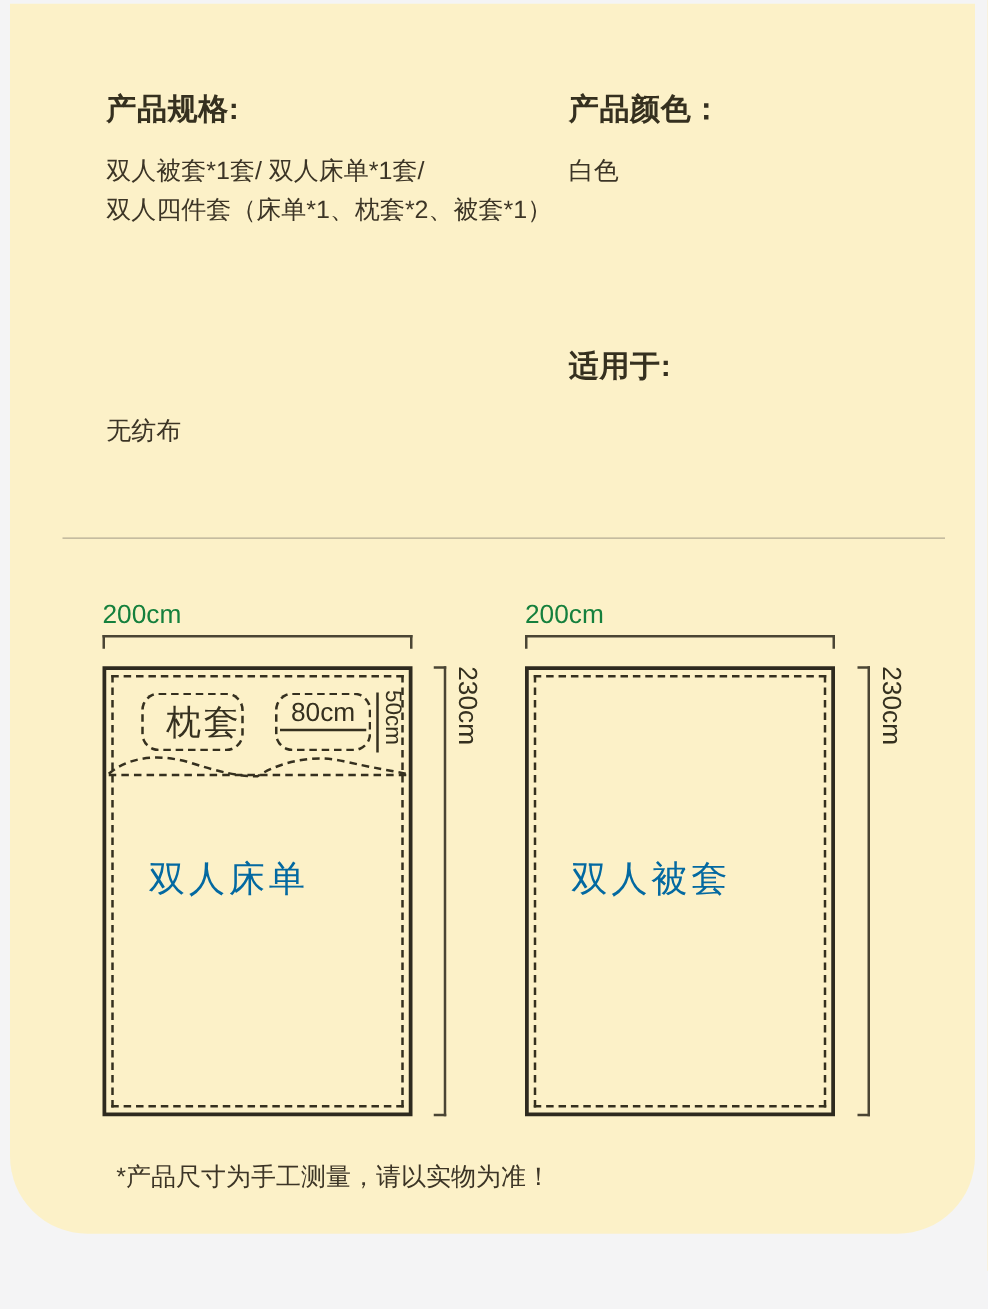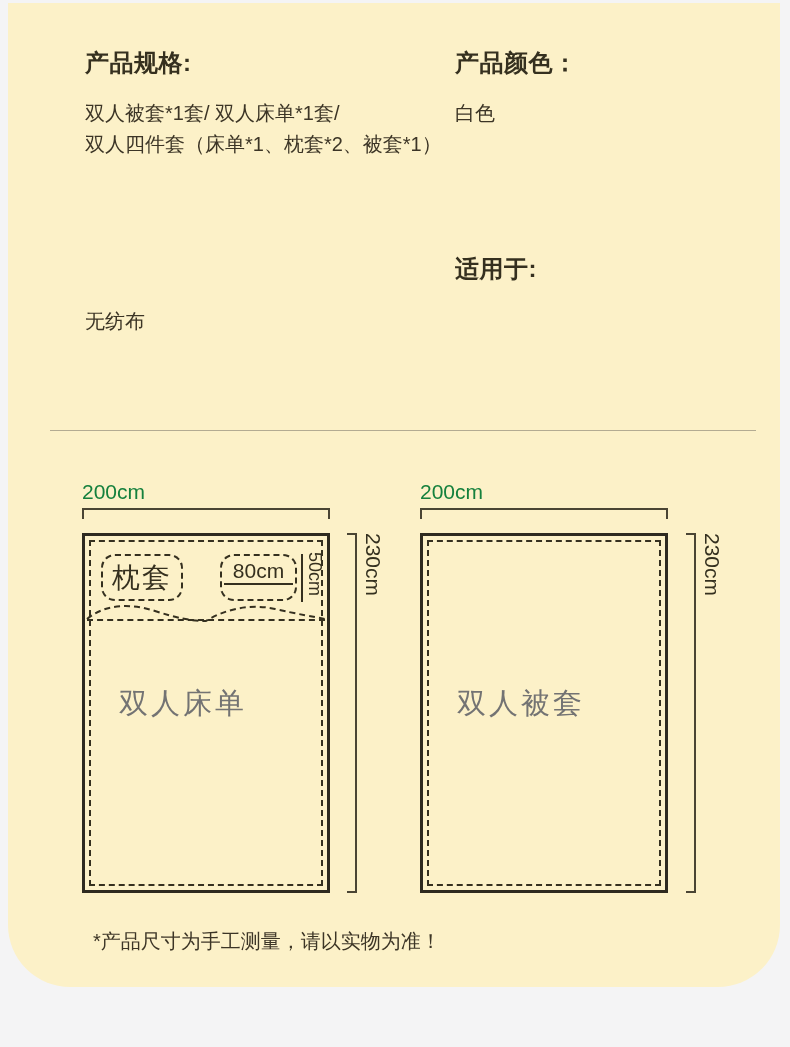--- a/index.html
+++ b/index.html
@@ -1,52 +1,52 @@
 <!DOCTYPE html>
 <html><head>
 <meta charset="utf-8">
 <style>
   * { margin:0; padding:0; box-sizing:border-box; }
   html,body { width:790px; height:1047px; }
   body { background:#f4f4f5; font-family:"Liberation Sans","DejaVu Sans",sans-serif; color:#3c3526; }
   .page { position:relative; width:790px; height:1047px; overflow:hidden; }
   .card { position:absolute; left:8px; top:3px; width:772px; height:984px;
           background:#fcf1c8; border-radius:0 0 62px 62px; }
-  .abs { position:absolute; }
+  .abs { position:absolute;margin-top:24px; }
   .h2 { font-size:24px; font-weight:700; color:#35301f; letter-spacing:0.5px; }
   .body-text { font-size:20px; line-height:31px; color:#3c3526; }
   .divider { position:absolute; left:42px; top:427px; width:706px; height:1px; background:#b3ab92; }
 
   
   .diagram { position:absolute; top:477px; width:310px; height:430px; }
   .diag-left { left:82px; }
   .diag-right { left:420px; }
   .dim-top-label { position:absolute; left:0; top:0; width:248px; text-align:left;
                    font-size:21px; color:#15803d; }
   .bracket-top { position:absolute; left:0; top:28px; width:248px; height:11px;
                  border-top:2px solid #4a4534; border-left:2px solid #4a4534; border-right:2px solid #4a4534; }
   .rect { position:absolute; left:0; top:53px; width:248px; height:360px;
           border:3px solid #2e2a1f; }
   .inner-dashed { position:absolute; left:4px; top:4px; right:4px; bottom:4px;
                   border:2px dashed #35301f; }
   .pillow { position:absolute; border:2px dashed #35301f; border-radius:14px; }
-  .pillow-l { left:16px; top:18px; width:82px; height:47px;
-              display:flex; align-items:center; justify-content:center; }
+  .pillow-l { left:28px; top:18px; width:82px; height:47px;
+              display:flex; align-items:center; justify-content:flex-end; }
   .pillow-label { font-size:28px; color:#35301f; letter-spacing:2px; }
   .pillow-r { left:135px; top:18px; width:77px; height:47px; }
   .pillow-w-label { position:absolute; left:0; top:3px; width:100%; text-align:center;
                     font-size:21px; color:#35301f; }
   .pillow-w-line { position:absolute; left:2px; right:2px; top:27px; border-top:2px solid #35301f; }
   .pillow-h-line { position:absolute; left:216px; top:18px; width:2px; height:48px; background:#35301f; }
   .pillow-h-label { position:absolute; left:219px; top:16px; height:52px; writing-mode:vertical-rl;
                     display:flex; align-items:center; font-size:18px; color:#35301f; }
   .wave-svg { position:absolute; left:0; top:58px; width:242px; height:32px; }
   .fold-line { position:absolute; left:2px; top:83px; width:238px; border-top:2px dashed #35301f; }
   .rect-name { position:absolute; left:0; top:148px; width:196px; text-align:center;
-               font-size:29px; color:#737373; letter-spacing:3px; }
+               font-size:29px; color:#0369a1; letter-spacing:3px; }
   .bracket-right { position:absolute; top:53px; width:10px; height:360px;
                    border-right:2px solid #4a4534; border-top:2px solid #4a4534; border-bottom:2px solid #4a4534; }
   .diag-left  .bracket-right { left:265px; }
   .diag-right .bracket-right { left:266px; }
   .dim-side-label { position:absolute; top:53px; height:360px; writing-mode:vertical-rl;
                     display:flex; align-items:center; font-size:21px; color:#34301f; }
   .diag-left  .dim-side-label { left:279px; }
   .diag-right .dim-side-label { left:280px; }
   .footer-note { position:absolute; left:85px; top:925px; font-size:20px; color:#3c3526; }
 </style>

